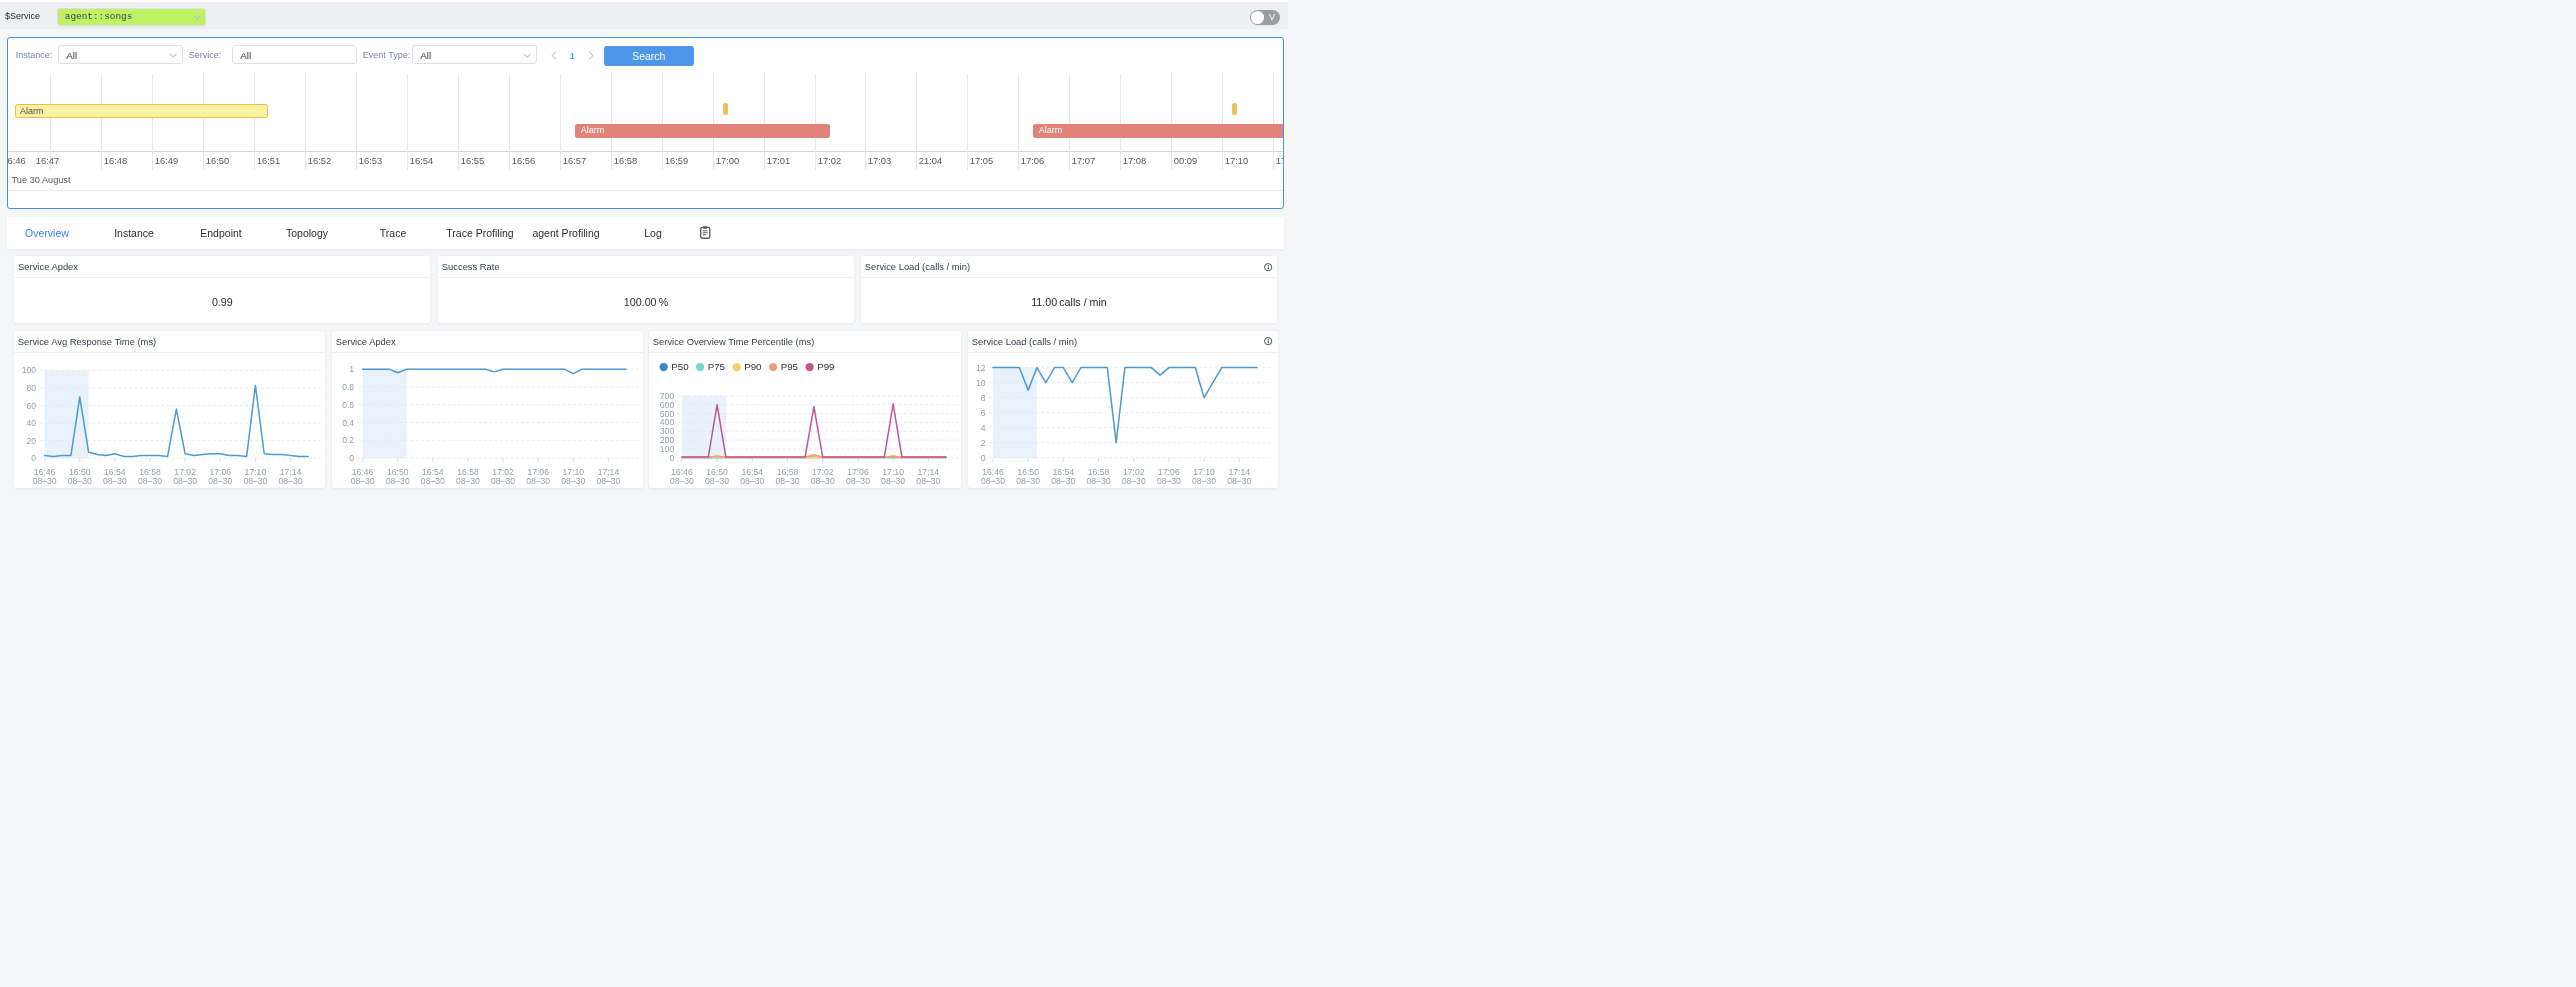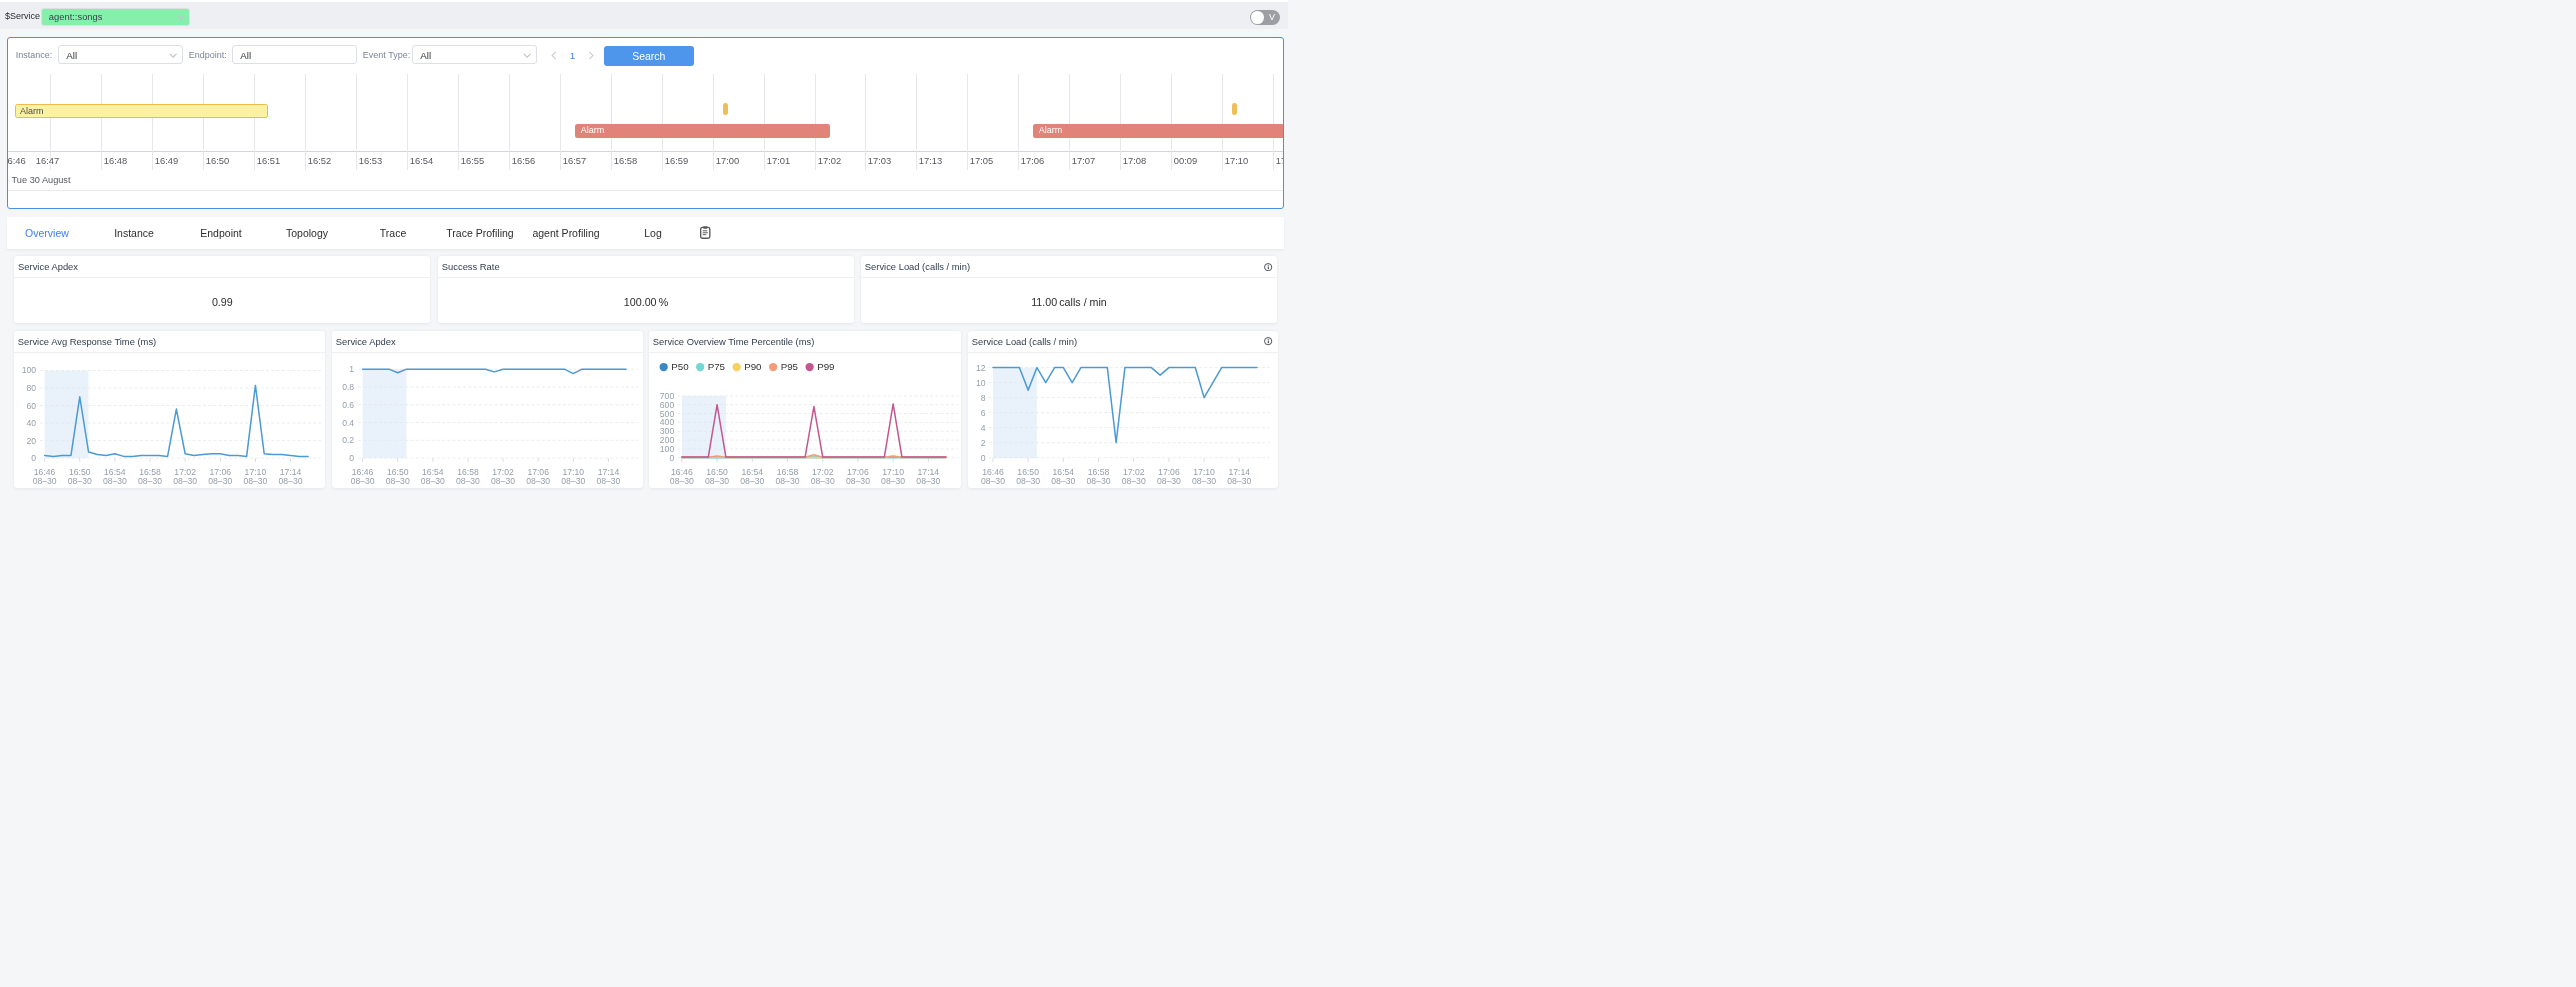--- a/index.html
+++ b/index.html
@@ -1,19 +1,19 @@
 <!DOCTYPE html>
 <html style="font-size:12px"><head><meta charset="utf-8">
 <style>
 * { margin:0; padding:0; box-sizing:border-box; }
 html,body { width:1288px; height:494px; font-family:"Liberation Sans",sans-serif; background:#f5f6f8; position:relative; overflow:hidden; }
 
 #topbar { position:absolute; left:0; top:1.5px; width:1288px; height:27px; background:#edeff2; }
 #svclab { position:absolute; left:4.9px; top:9.8px; font-size:9px; color:#252b36; font-weight:500; }
-#svcsel { position:absolute; left:41px; top:6.4px; width:149px; height:17.7px; background:#86efac; border:0.8px solid #dcdfe6; border-radius:3px; }
+#svcsel { position:absolute; left:57px; top:6.4px; width:149px; height:17.7px; background:#bef264; border:0.8px solid #dcdfe6; border-radius:3px;font-family:Liberation Mono, monospace; }
 #svcsel span { position:absolute; left:6.8px; top:1.9px; font-size:9.4px; color:#3d434d; }
 .chev { position:absolute; width:8.3px; height:5.3px; }
 #toggle { position:absolute; left:1250px; top:8.3px; width:30px; height:15.6px; background:#9b9ea3; border-radius:8px; }
 #toggle .knob { position:absolute; left:1.4px; top:1.4px; width:12.8px; height:12.8px; background:#fff; border-radius:50%; }
 #toggle .vt { position:absolute; right:4.9px; top:2.6px; color:#fff; font-size:9px; }
 
 #ebox { position:absolute; left:6.8px; top:37px; width:1277px; height:172px; background:#fff; border:0.8px solid #4a90e2; border-radius:3px; overflow:hidden; }
 .flab { position:absolute; top:12.4px; font-size:9px; color:#7c8698; }
 .fsel { position:absolute; top:6.8px; height:19.5px; background:#fff; border:0.8px solid #dcdfe6; border-radius:3px; font-size:9.8px; color:#33393f; }
 .fsel span { position:absolute; left:7.5px; top:3.8px; }
@@ -55,21 +55,21 @@
     </div>
 </div>
 <div id="ebox">
   <div class="flab" style="left:8px">Instance:</div>
   <div class="fsel" style="left:50px;width:125px">
       <span>All</span>
     <svg class="chev" style="left:110px;top:7.1px" viewBox="0 0 11 7">
         <polyline points="1,1 5.5,5.5 10,1" fill="none" stroke="#c0c4cc" stroke-width="1.4"></polyline>
       </svg>
     </div>
-  <div class="flab" style="left:181px">Endpoint:</div>
+  <div class="flab" style="left:181px">Service:</div>
   <div class="fsel" style="left:224px;width:125px">
       <span>All</span>
     </div>
   <div class="flab" style="left:355px">Event Type:</div>
   <div class="fsel" style="left:404px;width:125px">
       <span>All</span>
     <svg class="chev" style="left:110px;top:7.1px" viewBox="0 0 11 7">
         <polyline points="1,1 5.5,5.5 10,1" fill="none" stroke="#c0c4cc" stroke-width="1.4"></polyline>
       </svg>
     </div>
@@ -119,21 +119,21 @@
 <div class="tlab" style="left:402px">16:54</div>
 <div class="tlab" style="left:453px">16:55</div>
 <div class="tlab" style="left:504px">16:56</div>
 <div class="tlab" style="left:555px">16:57</div>
 <div class="tlab" style="left:606px">16:58</div>
 <div class="tlab" style="left:657px">16:59</div>
 <div class="tlab" style="left:708px">17:00</div>
 <div class="tlab" style="left:759px">17:01</div>
 <div class="tlab" style="left:810px">17:02</div>
 <div class="tlab" style="left:860px">17:03</div>
-<div class="tlab" style="left:911px">17:13</div>
+<div class="tlab" style="left:911px">21:04</div>
 <div class="tlab" style="left:962px">17:05</div>
 <div class="tlab" style="left:1013px">17:06</div>
 <div class="tlab" style="left:1064px">17:07</div>
 <div class="tlab" style="left:1115px">17:08</div>
 <div class="tlab" style="left:1166px">00:09</div>
 <div class="tlab" style="left:1217px">17:10</div>
 <div class="tlab" style="left:1268px">17:11</div>
 <div class="tlab" style="left:3.8px;top:137px;font-size:9.2px">Tue 30 August</div>
   <div class="ebar" style="left:6.8px;top:66px;width:253px;background:#faf1a3;border:0.8px solid #eebc4a;color:#4e4e4e">
       <span style="position:absolute;left:4.5px;top:1.1px">Alarm</span>

